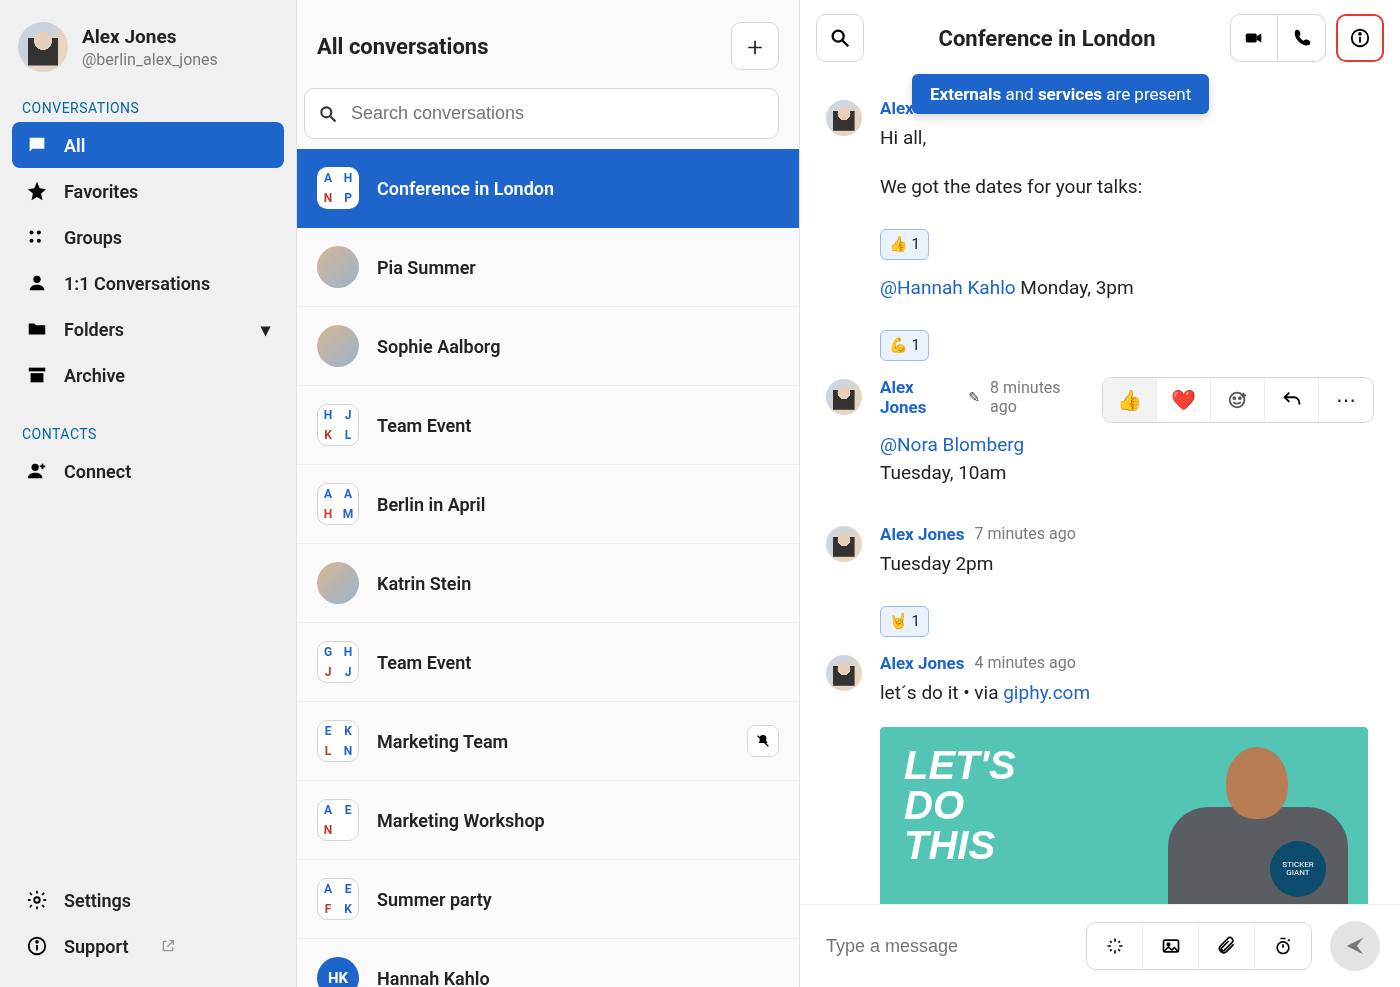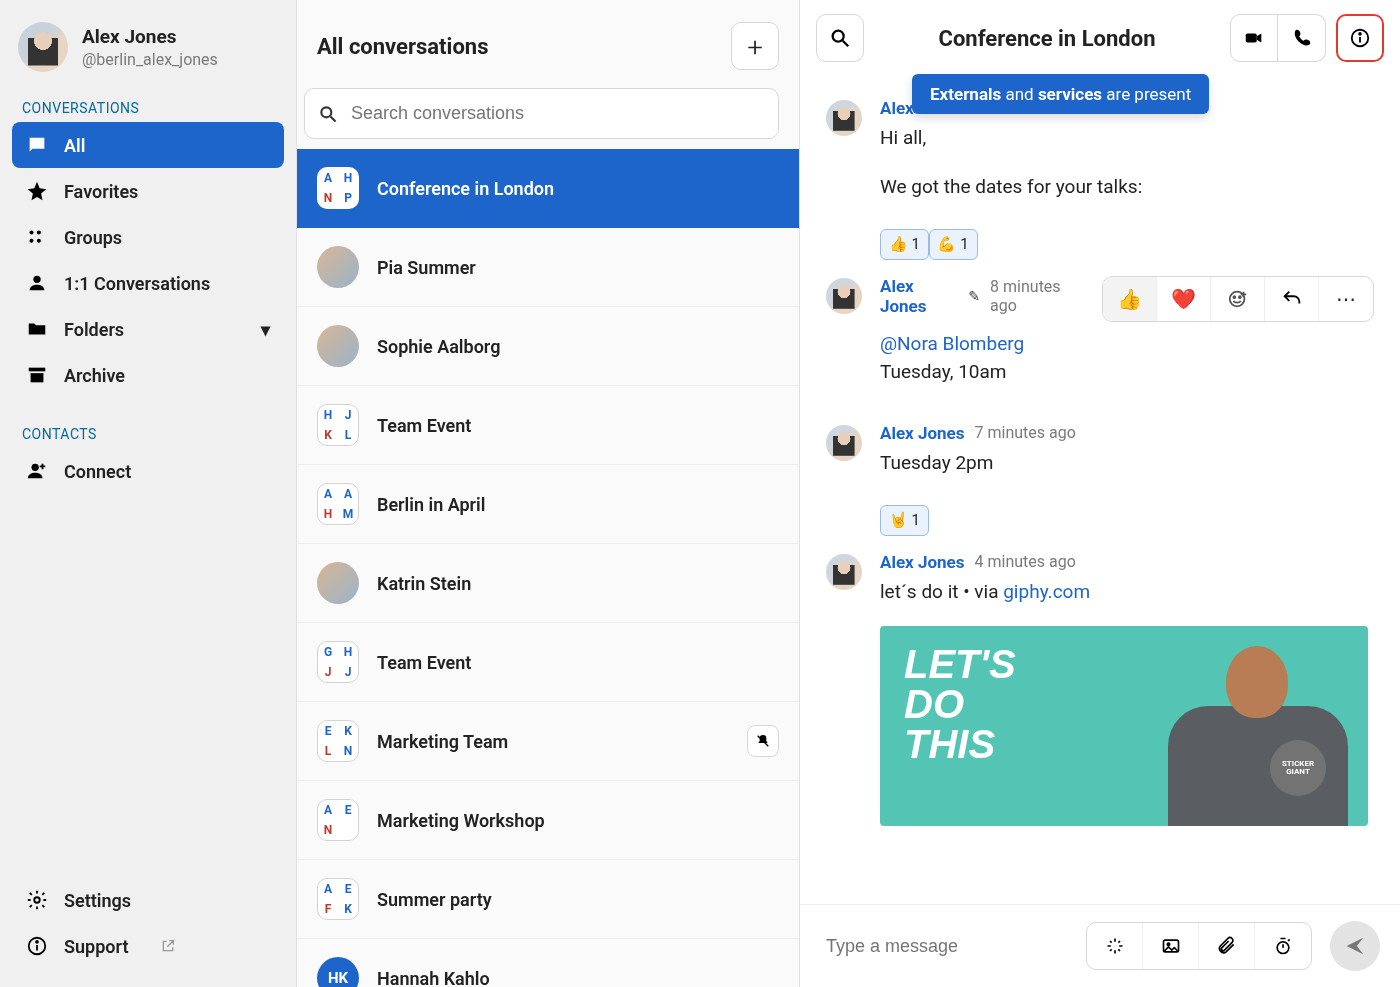--- a/index.html
+++ b/index.html
@@ -68,21 +68,21 @@
 .reaction { display:inline-flex; align-items:center; gap:4px; border:1px solid #9bbbe6; background:#eaf2fd; border-radius:6px; padding:3px 8px; font-size:15px; margin-top:8px; }
 .msg-actions { display:flex; border:1px solid #d7d7d7; border-radius:10px; overflow:hidden; background:#fff; align-self:flex-start; }
 .msg-actions .act { width:54px; height:44px; display:flex; align-items:center; justify-content:center; border-right:1px solid #eee; cursor:pointer; font-size:20px; }
 .msg-actions .act:last-child { border-right:none; }
 .msg-actions .act.sel { background:#f3f3f3; }
 .gif { margin-top:10px; width: 488px; height: 200px; background:#54c5b5; border-radius:4px; position:relative; overflow:hidden; }
 .gif-text { position:absolute; left:24px; top:18px; color:#fff; font-weight:900; font-style:italic; font-size:40px; line-height:1; font-family: Impact, 'Arial Black', sans-serif; }
 .gif-person { position:absolute; right:10px; bottom:0; width:200px; height:180px; }
 .gif-head { position:absolute; left:68px; top:0; width:62px; height:72px; background:#b87d55; border-radius:50% 50% 45% 45%; }
 .gif-body { position:absolute; left:10px; top:60px; width:180px; height:130px; background:#5a5e63; border-radius:40px 40px 6px 6px; }
-.gif-logo { position:absolute; right:32px; bottom:30px; width:56px; height:56px; background:#737373; border-radius:50%; display:flex; align-items:center; justify-content:center; color:#fff; font-size:8px; font-weight:700; text-align:center; line-height:1; }
+.gif-logo { position:absolute; right:32px; bottom:30px; width:56px; height:56px; background:#0c4a6e; border-radius:50%; display:flex; align-items:center; justify-content:center; color:#fff; font-size:8px; font-weight:400; text-align:center; line-height:1; }
 
 .composer { display:flex; align-items:center; gap:10px; padding:16px 20px; border-top:1px solid #eee; }
 .composer input { flex:1; border:none; font-size:18px; padding:10px 6px; outline:none; }
 .tool-group { display:flex; border:1px solid #d7d7d7; border-radius:10px; overflow:hidden; }
 .tool-group .tool { width:56px; height:46px; display:flex; align-items:center; justify-content:center; border-right:1px solid #eee; cursor:pointer; }
 .tool-group .tool:last-child{ border-right:none; }
 .send-btn { width:50px; height:50px; border-radius:50%; background:#e3e3e3; display:flex; align-items:center; justify-content:center; cursor:pointer; margin-left:8px; }
 
 svg { display:block; }
 </style>
@@ -343,21 +343,21 @@
         </div>
     </div>
 
     <div class="messages" id="messages">
         <div class="msg">
           <div class="msg-avatar"></div>
           <div class="msg-body">
             <div class="msg-head">
               <span class="msg-author">Alex Jones</span>
             </div>
-            <div class="msg-text"><p>Hi all,</p><p>We got the dates for your talks:</p><div class="reaction">👍 1</div><div class="reaction">💪 1</div></div>
+            <div class="msg-text"><p>Hi all,</p><p>We got the dates for your talks:</p><div class="reaction">👍 1</div><p style="margin-top:14px"><span class="mention">@Hannah Kahlo</span> Monday, 3pm</p><div class="reaction">💪 1</div></div>
           </div>
         </div>
         <div class="msg">
           <div class="msg-avatar"></div>
           <div class="msg-body">
             <div class="msg-head">
               <span class="msg-author">Alex Jones</span>
               <span class="edit-icon">✎</span>
               <span class="msg-time">8 minutes ago</span>
             </div>

